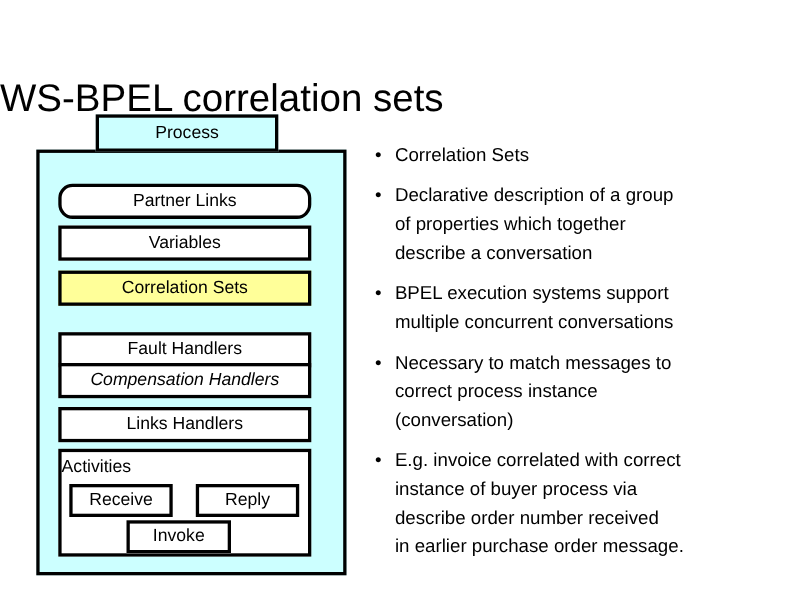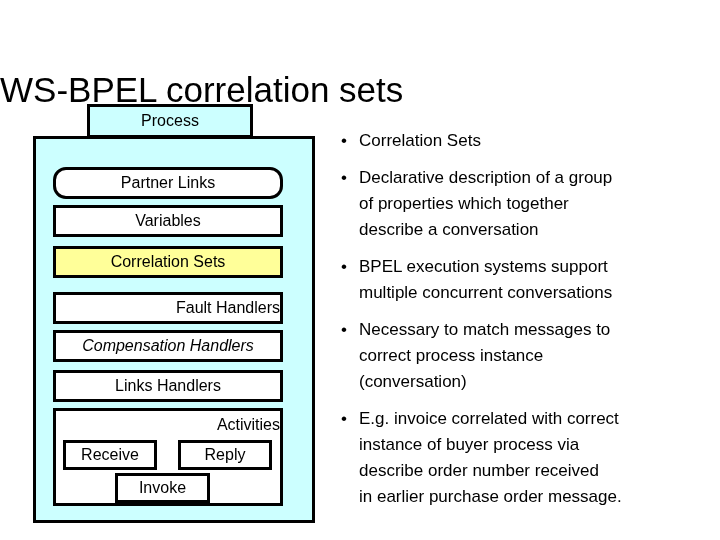--- a/index.html
+++ b/index.html
@@ -72,41 +72,41 @@
     z-index: 2;
     white-space: nowrap;
   }
   .section-box.highlight {
     background: #ffff99;
   }
 
   .sec-partner-links   { top: 167px; border-radius: 13px; }
   .sec-variables       { top: 205px; }
   .sec-correlation     { top: 246px; }
-  .sec-fault           { top: 292px; justify-content: flex-end; }
+  .sec-fault           { top: 302px; }
   .sec-compensation    { top: 330px; font-style: italic; }
   .sec-event           { top: 370px; }
 
   .activities-box {
     position: absolute;
     left: 53px;
     top: 408px;
     width: 230px;
     height: 98px;
     background: #ffffff;
     border: 3px solid #000000;
     box-sizing: border-box;
     z-index: 2;
   }
   .activities-label {
     position: absolute;
     left: 0;
     top: 5px;
     width: 100%;
-    text-align: right;
+    text-align: left;
     font-size: 16px;
   }
 
   .activity-box {
     position: absolute;
     height: 30px;
     background: #ffffff;
     border: 3px solid #000000;
     box-sizing: border-box;
     display: flex;

